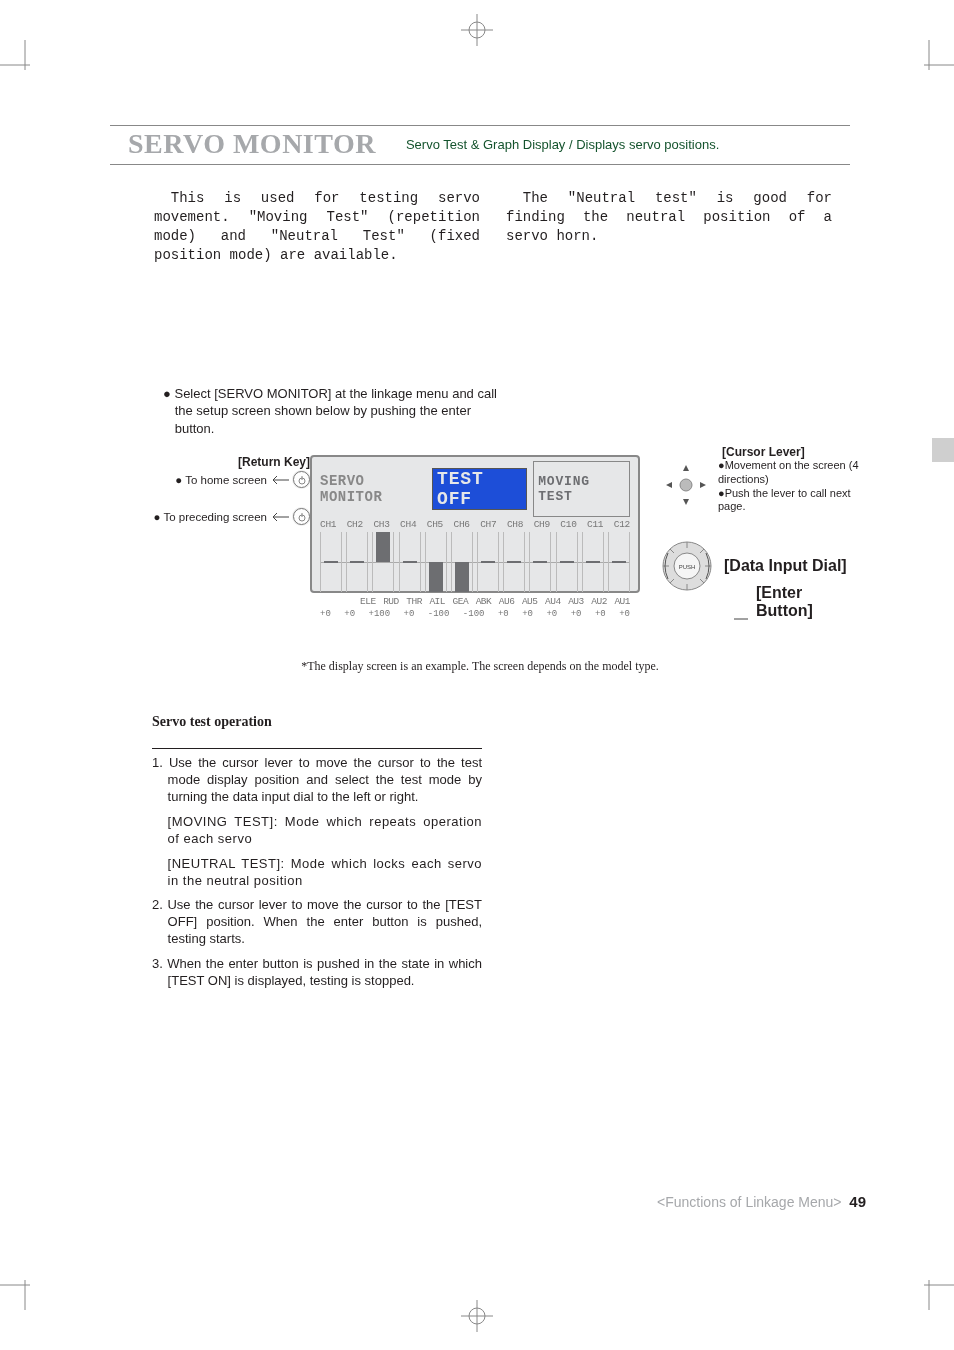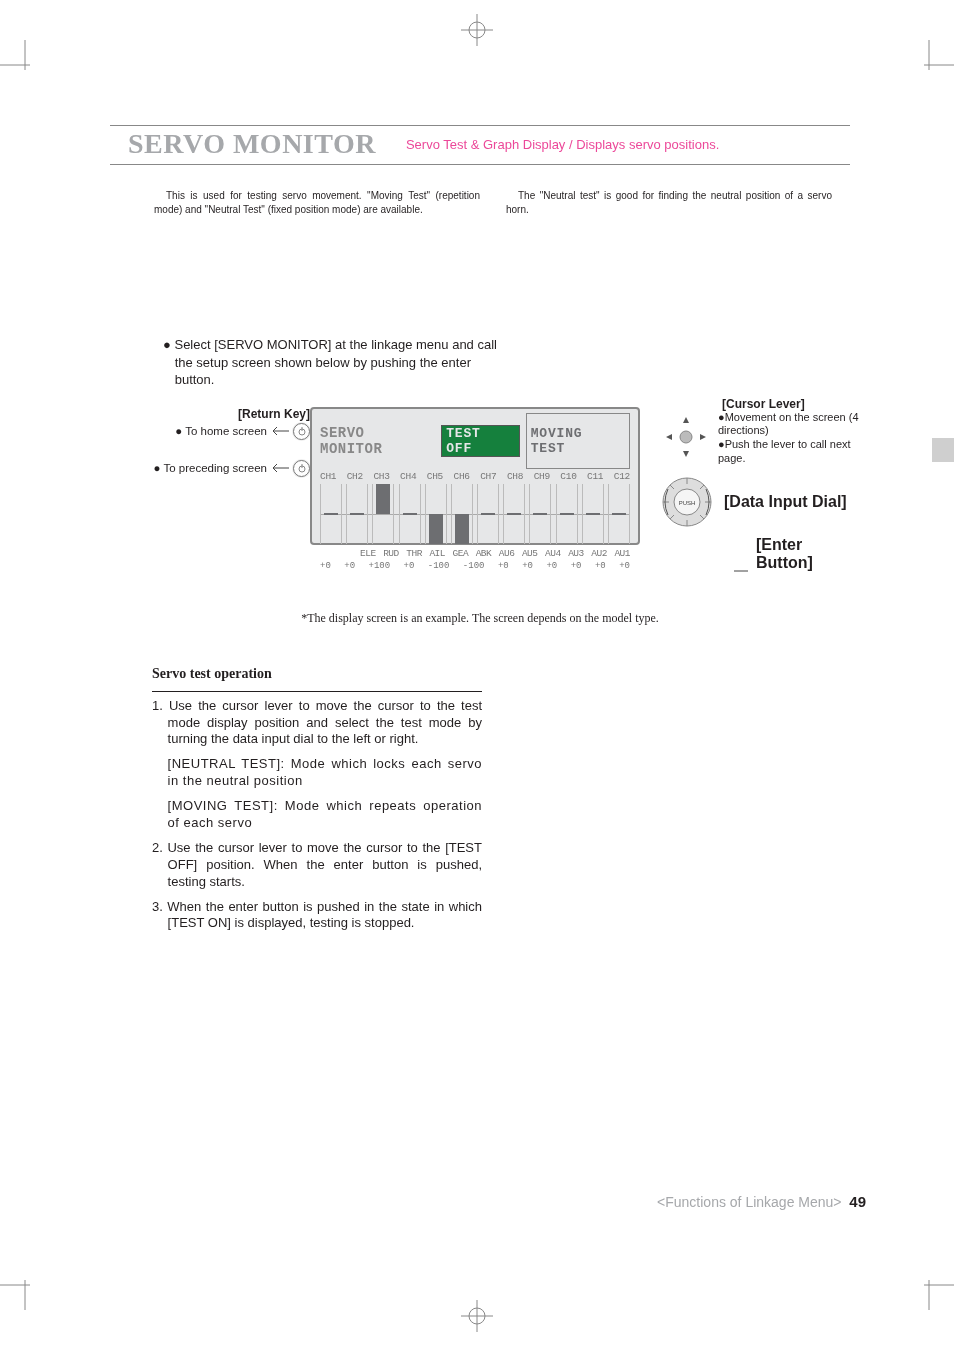--- a/index.html
+++ b/index.html
@@ -40,27 +40,27 @@
     font-family: "Times New Roman", serif;
     font-weight: bold;
     color: #a6a8ab;
     font-size: 28px;
     letter-spacing: 0.5px;
     padding-left: 18px;
     padding-right: 30px;
   }
   .title-sub {
     font-size: 13px;
-    color: #ec4899;
+    color: #14532d;
   }
 
   .intro { display: flex; gap: 26px; margin-left: 44px; margin-bottom: 120px; }
   .intro p {
-    font-family: Liberation Sans, sans-serif;
-    font-size: 10px;
+    font-family: Liberation Mono, monospace;
+    font-size: 14px;
     line-height: 1.35;
     text-align: justify;
     text-indent: 1.2em;
     width: 326px;
   }
 
   .select-note {
     margin-left: 53px;
     font-size: 13px;
     line-height: 1.35;
@@ -102,22 +102,22 @@
     width: 330px; height: 138px;
     background: #e6e7e8;
     border: 2px solid #888;
     border-radius: 4px;
     padding: 4px 8px 2px 8px;
     font-family: "Courier New", monospace;
   }
   .lcd-head { display: flex; align-items: center; gap: 6px; margin-bottom: 2px; }
   .lcd-title { font-size: 14px; letter-spacing: 0.5px; color: #888; font-weight: bold; }
   .lcd-badge {
-    background: #15803d; color: #e6e7e8;
-    font-size: 13px; font-weight: bold;
+    background: #1d4ed8; color: #e6e7e8;
+    font-size: 18px; font-weight: bold;
     padding: 0 4px; border: 1px solid #555;
     letter-spacing: 0.8px;
   }
   .lcd-box {
     border: 1px solid #888; font-size: 13px; font-weight: bold;
     padding: 12px 4px; letter-spacing: 0.8px; color: #6d6e71;
   }
   .ch-row { display: flex; font-size: 9.5px; color: #777; letter-spacing: -0.3px; justify-content: space-between; margin-bottom: 2px; }
   .bars { display: flex; justify-content: space-between; height: 60px; position: relative; }
   .bars::before {
@@ -138,41 +138,41 @@
   .rt {
     position: absolute;
     left: 550px; top: -10px;
     width: 200px;
     font-size: 11.5px;
   }
   .rt b { font-size: 12px; }
   .cursor-group { display: flex; align-items: flex-start; gap: 6px; }
   .cursor-icon { width: 52px; height: 52px; flex: 0 0 52px; }
   .cursor-text { font-size: 11px; line-height: 1.25; }
-  .dial { position: absolute; left: 550px; top: 68px; display: flex; align-items: center; gap: 10px; }
+  .dial { position: absolute; left: 550px; top: 84px; display: flex; align-items: center; gap: 10px; }
   .dial-icon { width: 54px; height: 54px; position: relative; }
   .dial-line { position: absolute; left: 624px; top: 129px; display: flex; align-items: flex-end; gap: 8px; }
 
   .footnote {
     font-family: "Times New Roman", serif;
     font-size: 12px;
     text-align: center;
     margin-bottom: 40px;
   }
 
   .ops {
     margin-left: 42px;
     width: 330px;
   }
   .ops-head {
     font-family: "Times New Roman", serif;
     font-weight: bold;
     font-size: 14px;
     border-bottom: 1px solid #231f20;
-    padding-bottom: 9px;
+    padding-bottom: 18px;
     margin-bottom: 6px;
   }
   .ops ol { list-style: none; }
   .ops li {
     font-size: 13px;
     line-height: 1.3;
     text-align: justify;
     margin-bottom: 8px;
     text-indent: -1.2em;
     padding-left: 1.2em;
@@ -425,22 +425,22 @@
 
   </div>
 
   <div class="footnote">*The display screen is an example. The screen depends on the model type.</div>
 
   <div class="ops">
     <div class="ops-head">Servo test operation</div>
     <ol>
       <li>1. Use the cursor lever to move the cursor to the test mode display position and select the test mode by turning the data input dial to the left or right.</li>
     </ol>
+    <div class="sub">[MOVING TEST]: Mode which repeats operation of each servo</div>
     <div class="sub">[NEUTRAL TEST]: Mode which locks each servo in the neutral position</div>
-    <div class="sub">[MOVING TEST]: Mode which repeats operation of each servo</div>
     <ol>
       <li>2. Use the cursor lever to move the cursor to the [TEST OFF] position. When the enter button is pushed, testing starts.</li>
       <li>3. When the enter button is pushed in the state in which [TEST ON] is displayed, testing is stopped.</li>
     </ol>
   </div>
 
 </div>
 
 <div class="footer">
   <span>&lt;Functions of Linkage Menu&gt;</span>

